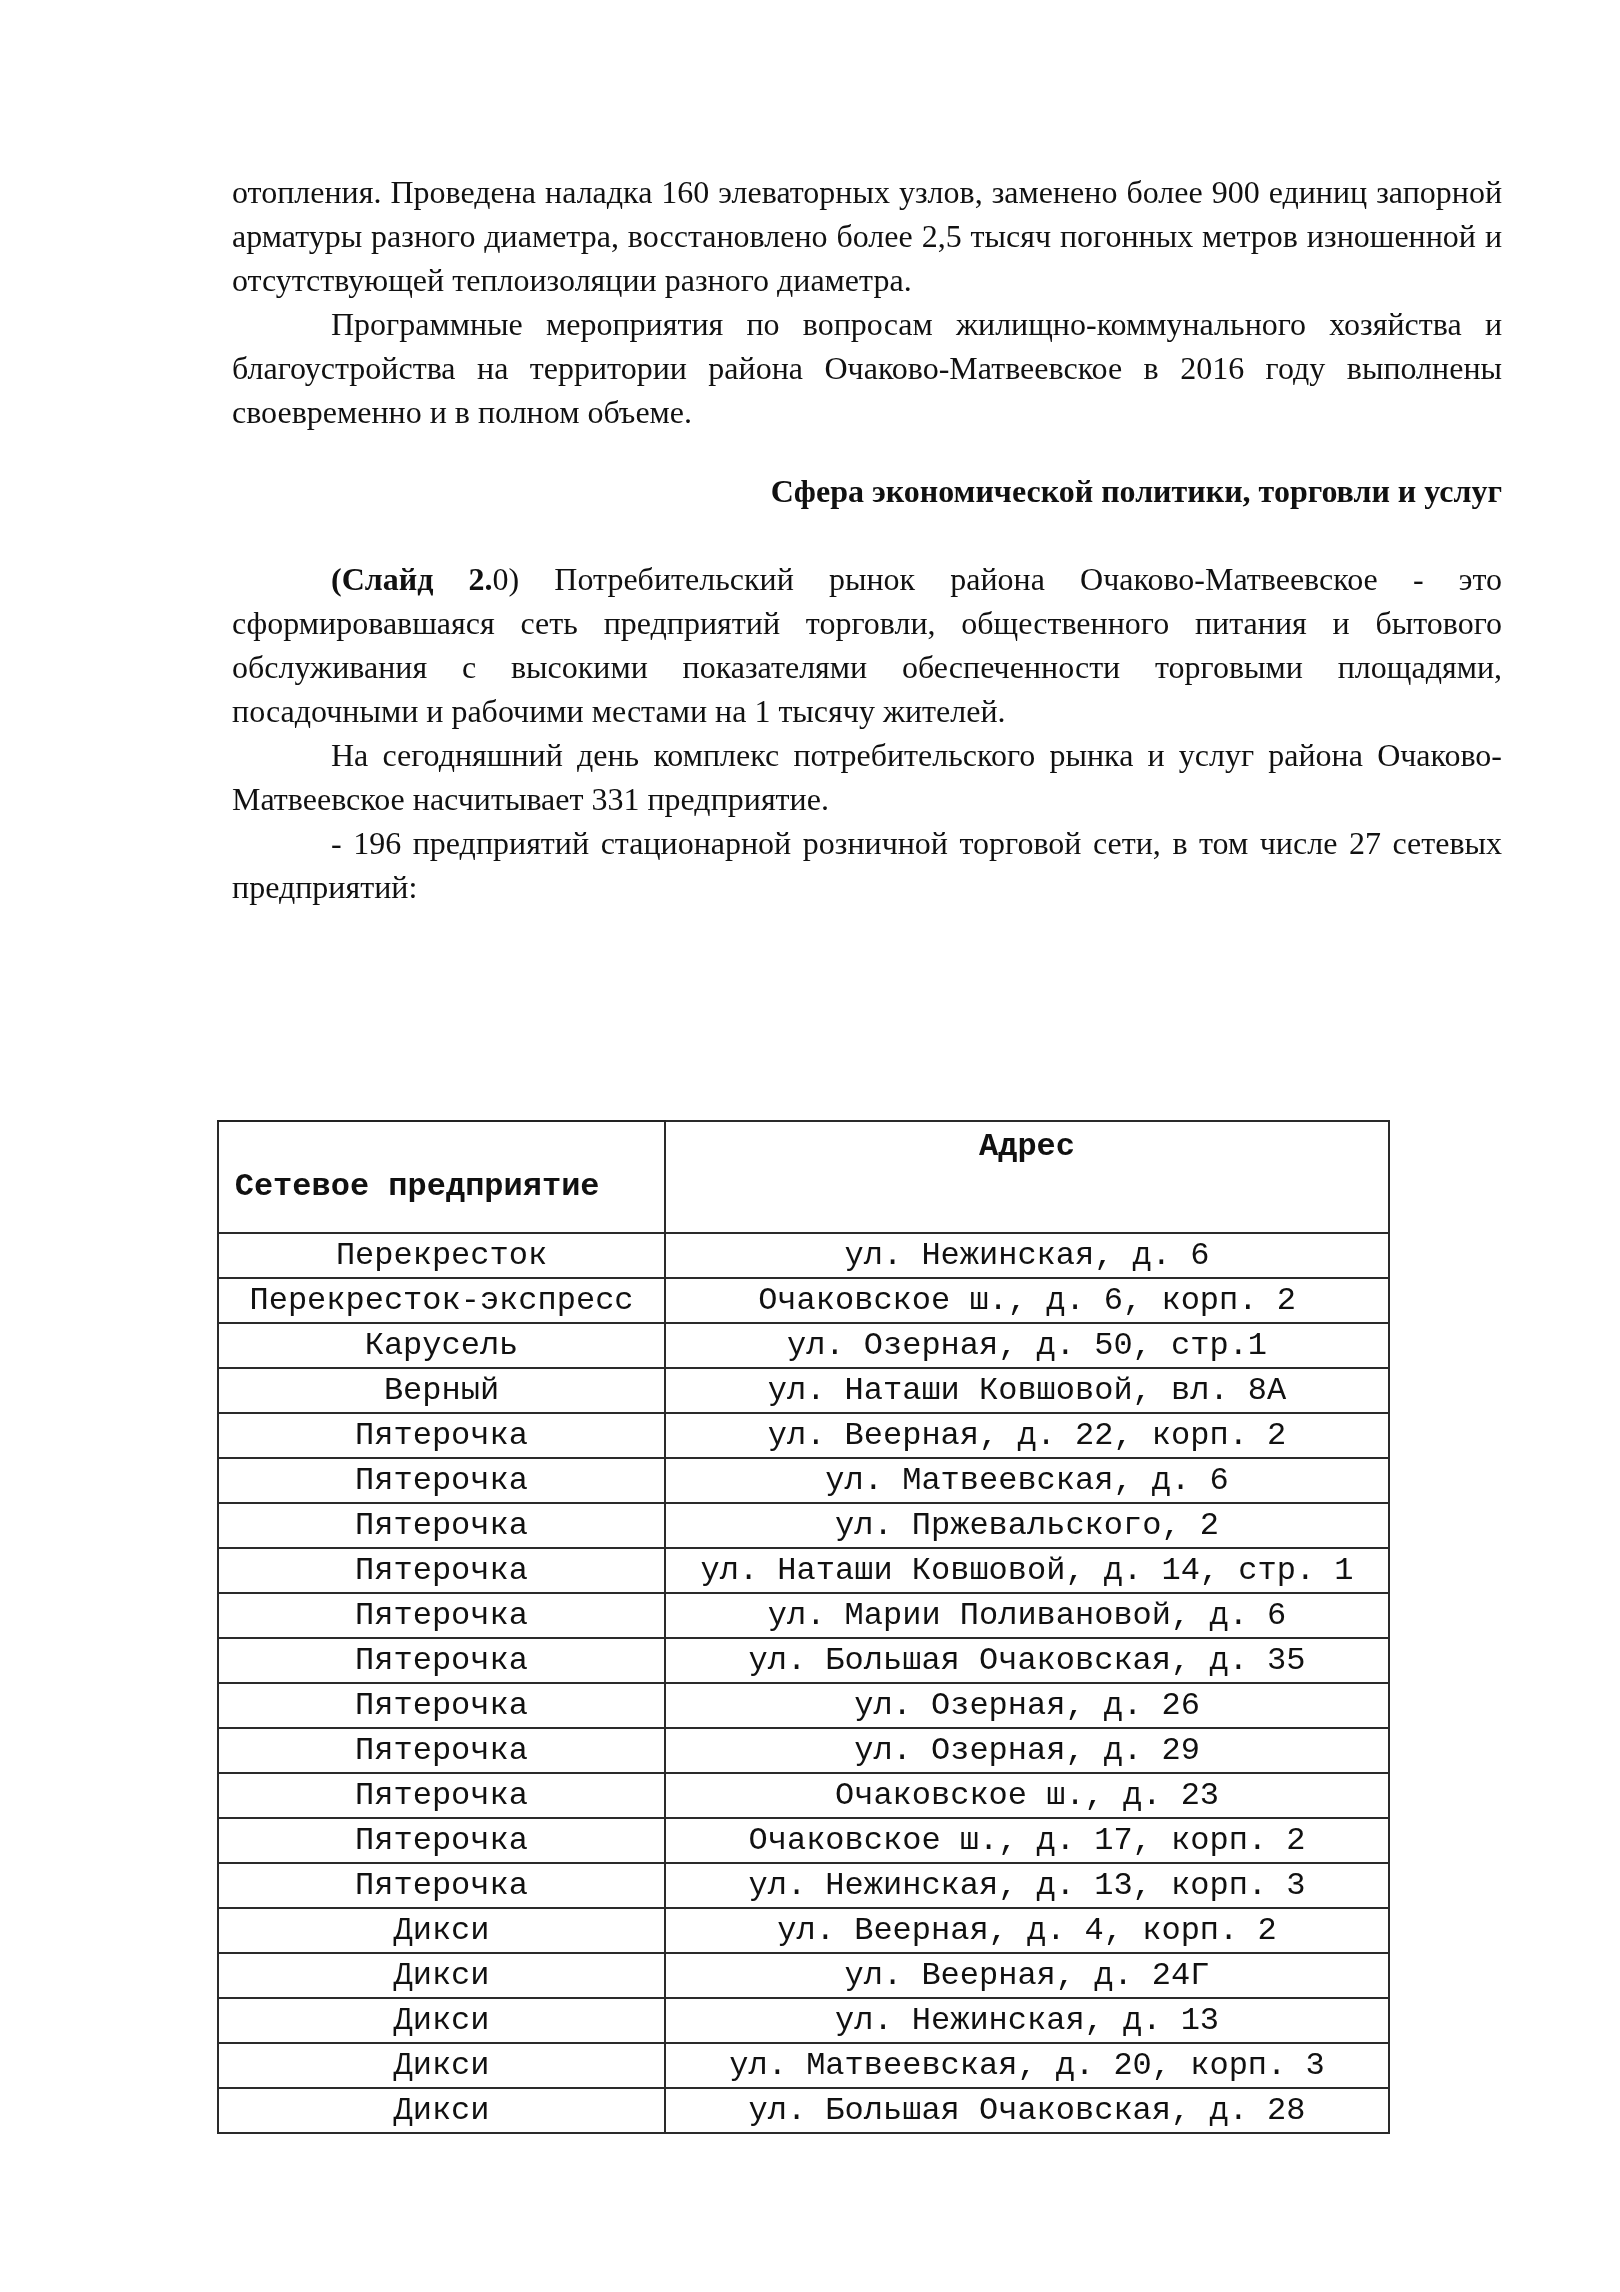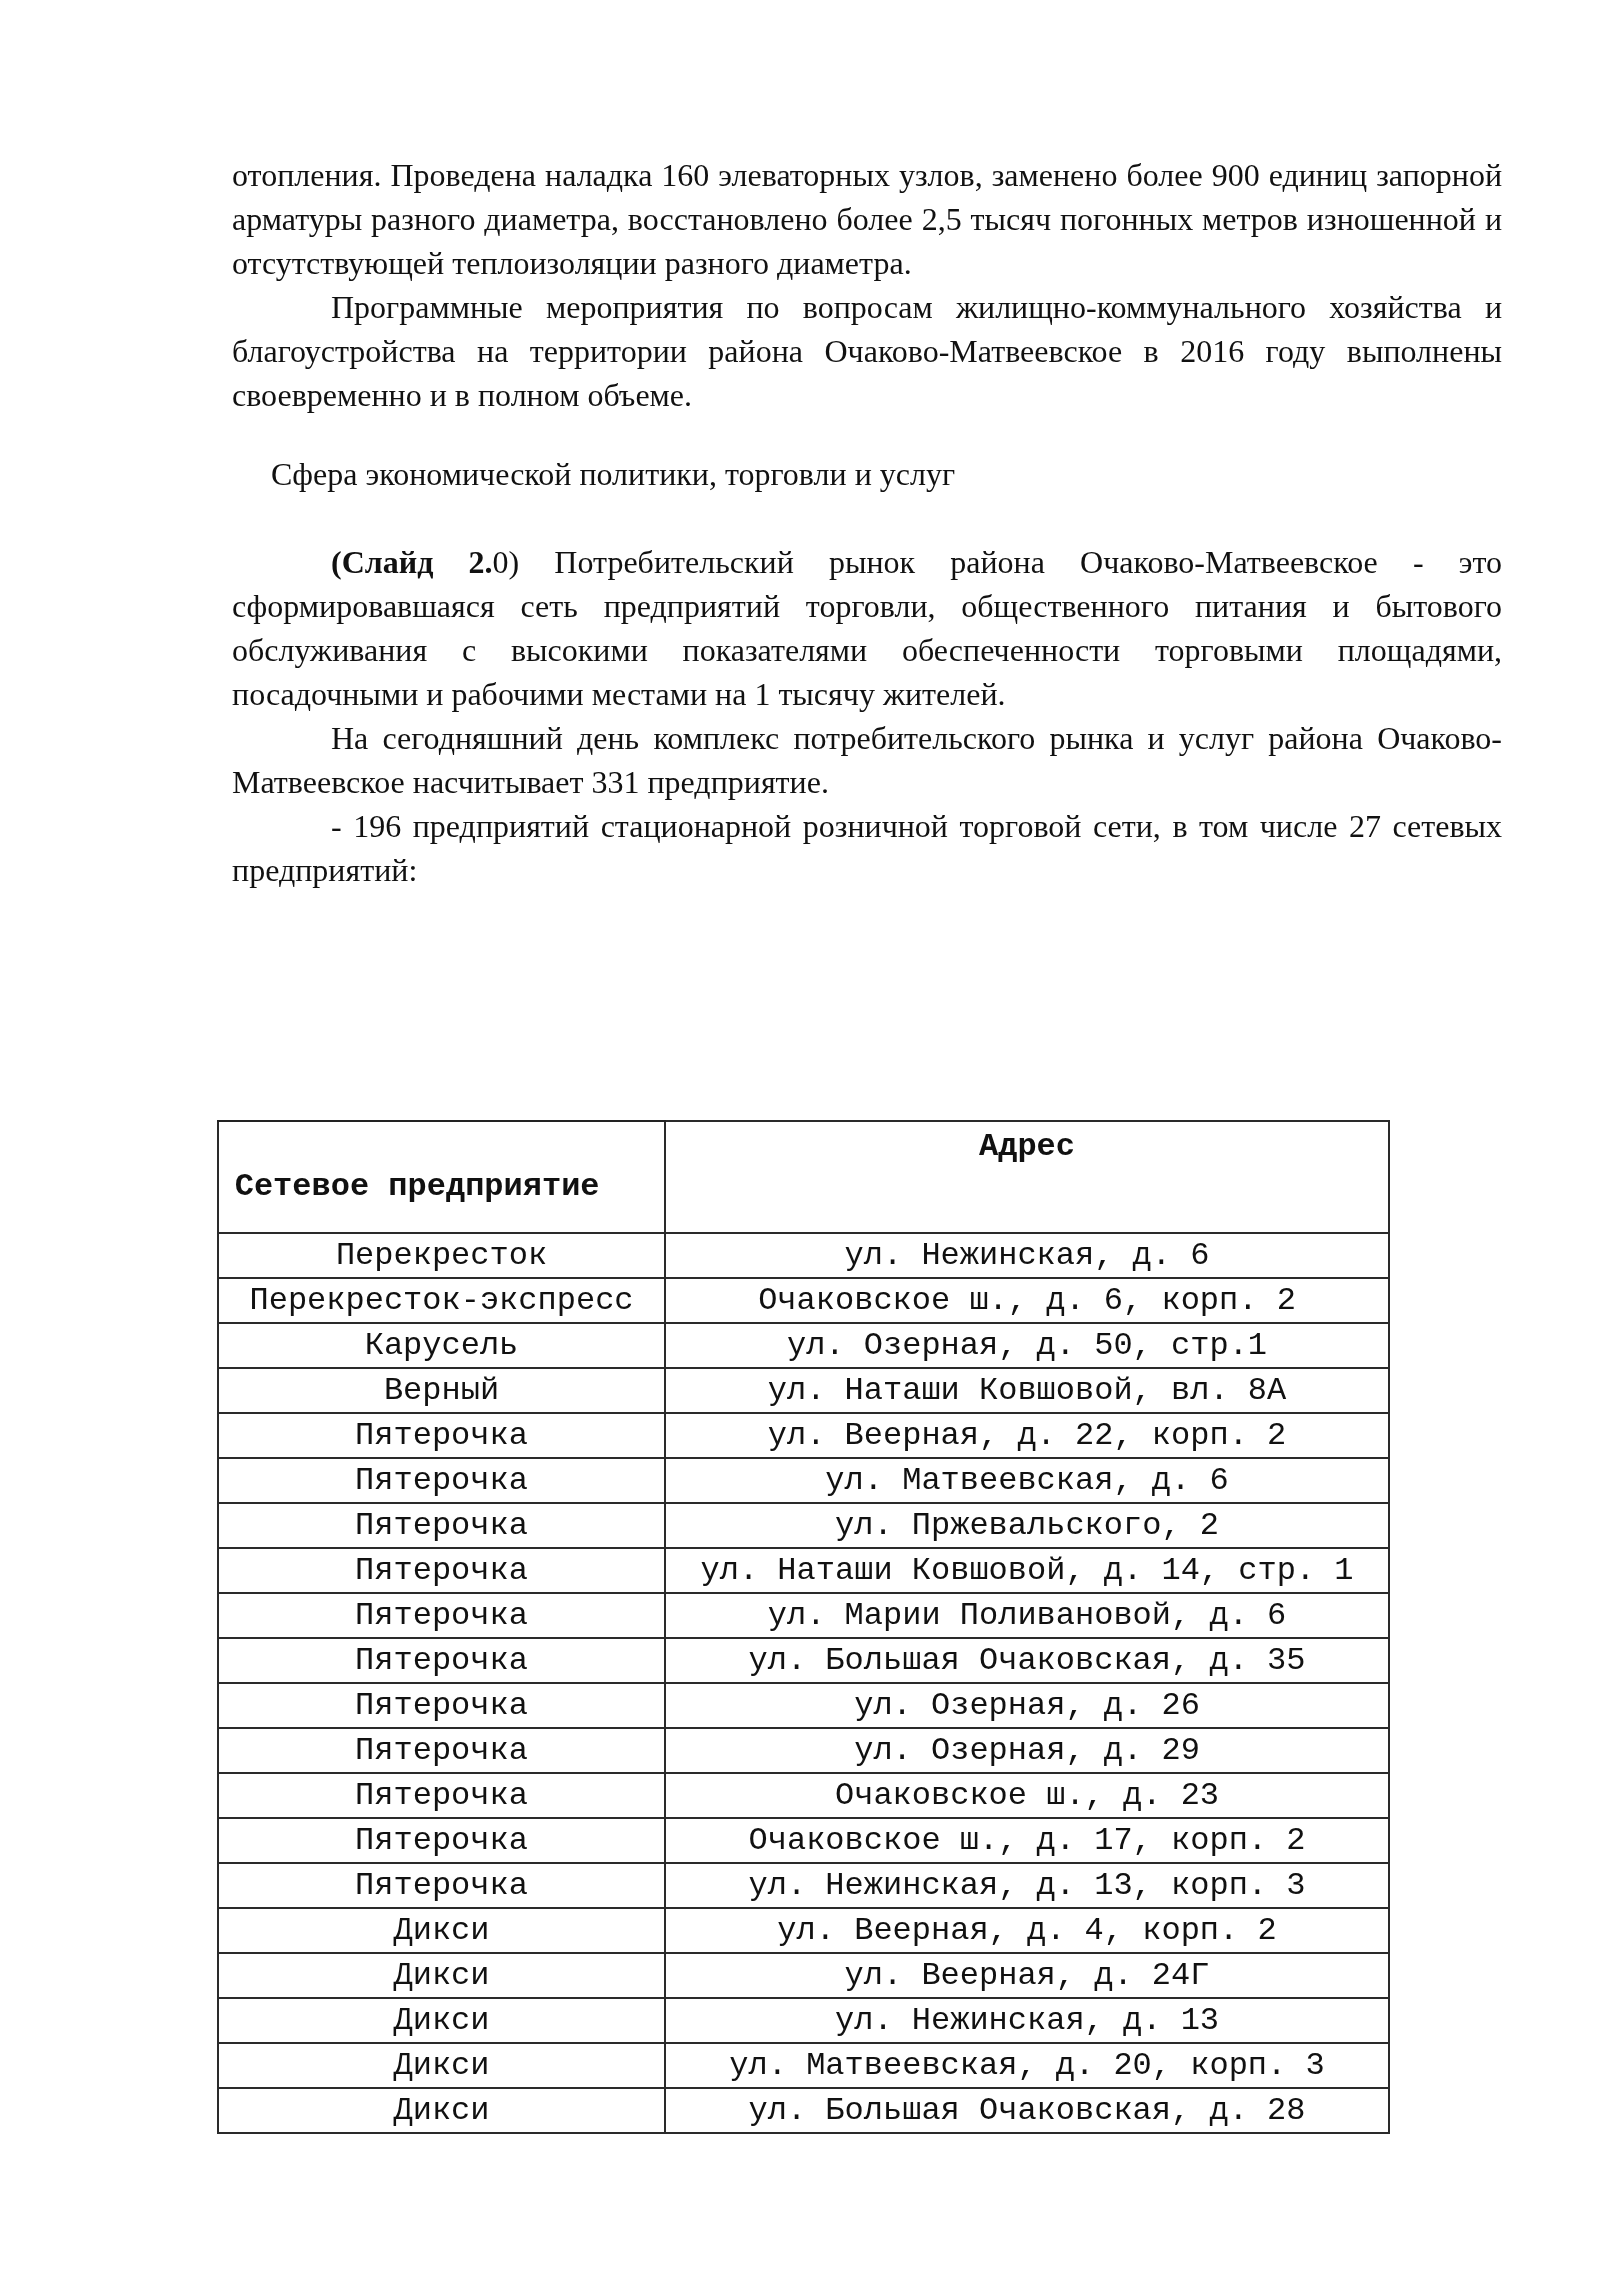--- a/index.html
+++ b/index.html
@@ -11,38 +11,38 @@
       width: 1620px;
       height: 2293px;
       position: relative;
       overflow: hidden;
       font-family: "Liberation Serif", "DejaVu Serif", serif;
       color: #111111;
     }
     .page {
       position: absolute;
       left: 232px;
-      top: 153px;
+      top: 170px;
       width: 1270px;
     }
     .para {
       font-size: 32px;
       line-height: 44px;
       text-align: justify;
       text-align-last: left;
       margin: 0;
     }
     .indent {
       text-indent: 99px;
     }
     .heading {
       font-size: 32px;
       line-height: 44px;
-      font-weight: normal;
-      text-align: left;
+      font-weight: bold;
+      text-align: right;
       margin: 0;
       padding-left: 39px;
     }
     .gap-heading-top { height: 35px; }
     .gap-heading-bottom { height: 44px; }
     b.slide { font-weight: bold; }
 
     table.chain-table {
       position: absolute;
       left: 217px;

